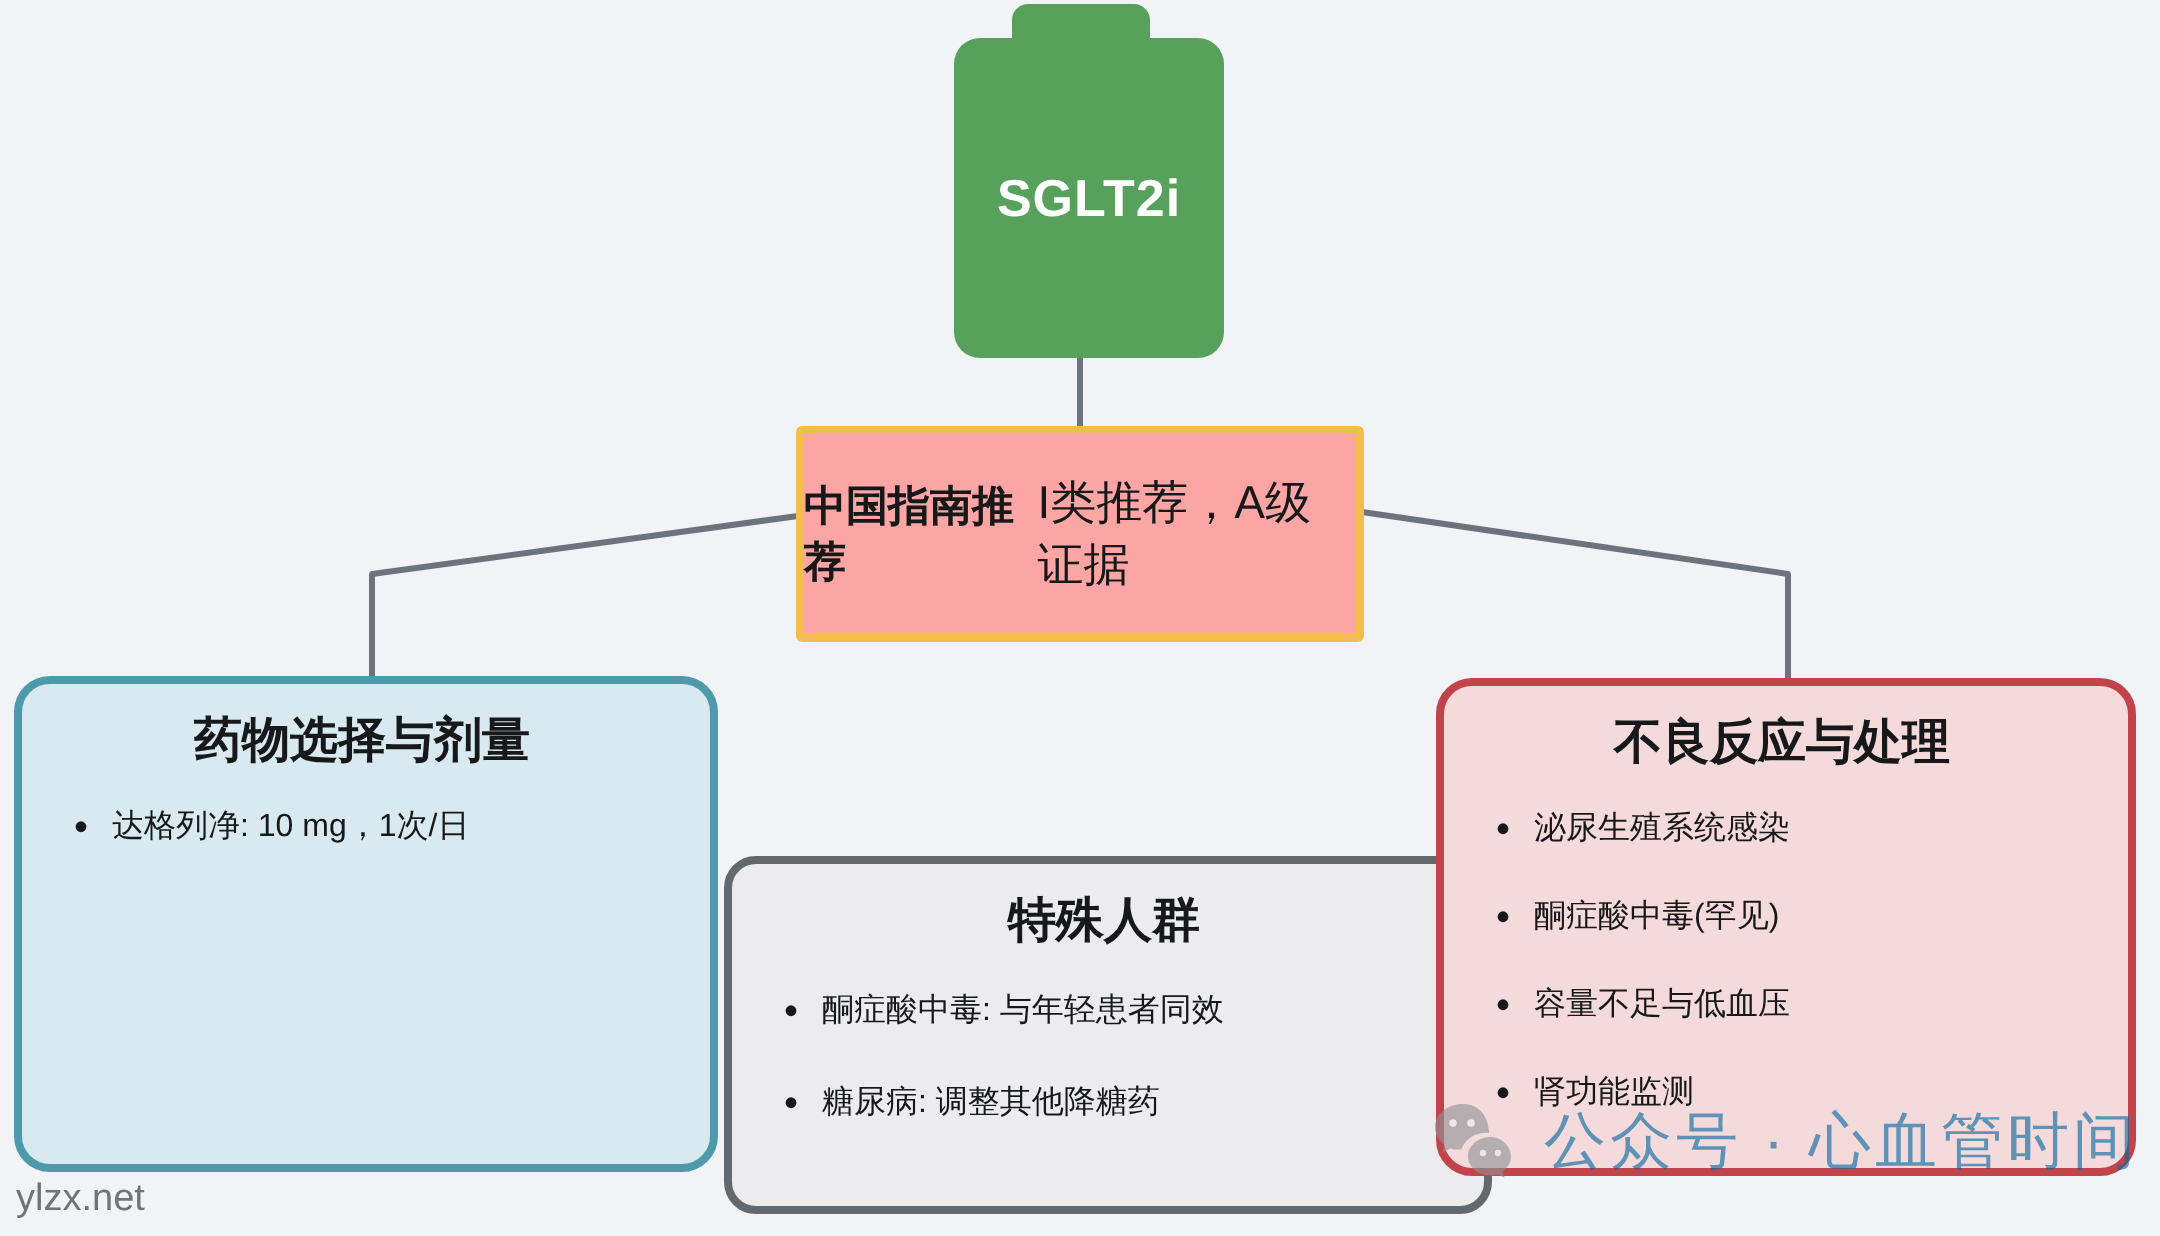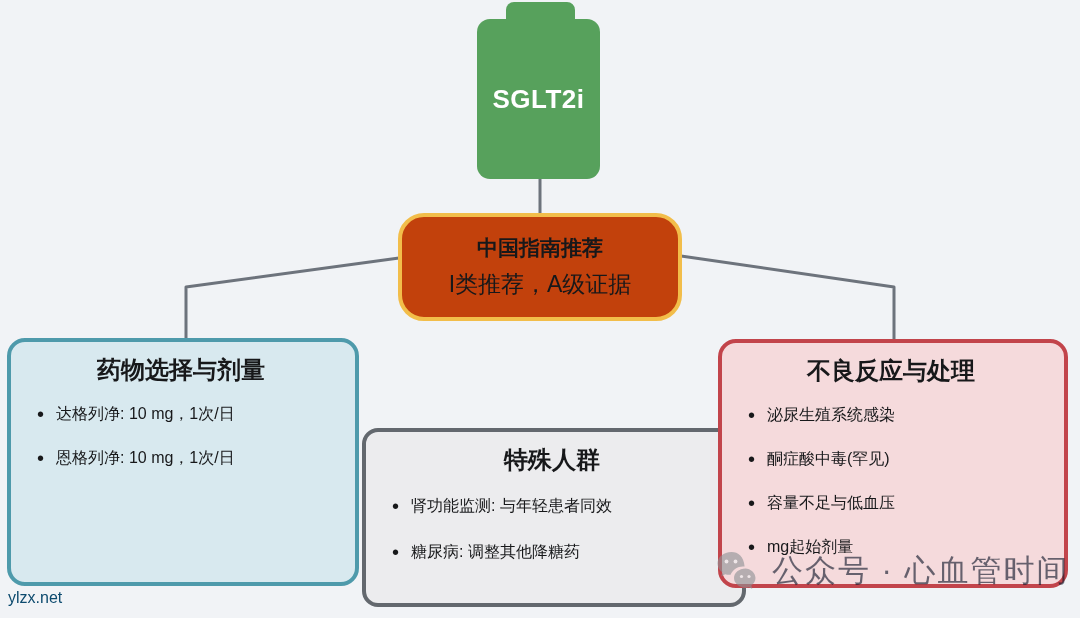--- a/index.html
+++ b/index.html
@@ -20,33 +20,33 @@
   }
   .connectors line,.connectors polyline{
     fill:none;stroke:#6d737c;stroke-width:3;stroke-linejoin:round;stroke-linecap:butt;
   }
   
   .battery-tab{
     position:absolute;left:506px;top:2px;width:69px;height:30px;
     background:#57a15c;border-radius:8px 8px 0 0;
   }
   .battery-body{
-    position:absolute;left:477px;top:19px;width:123px;height:160px;
+    position:absolute;left:477px;top:19px;width:135px;height:160px;
     background:#57a15c;border-radius:13px;
     display:flex;align-items:center;justify-content:center;
   }
   .battery-body span{
     color:#ffffff;font-size:26px;font-weight:bold;letter-spacing:.5px;
   }
   
   .rec-box{
     position:absolute;left:398px;top:213px;width:284px;height:108px;
     box-sizing:border-box;
-    background:#c2410c;border:4px solid #f2bd4a;border-radius:26px;
-    display:flex;flex-direction:column;align-items:center;justify-content:center;
+    background:#fca5a5;border:4px solid #f2bd4a;border-radius:3px;
+    display:flex;flex-direction:row;align-items:center;justify-content:center;
     gap:7px;
   }
   .rec-title{font-size:21px;font-weight:bold;}
   .rec-subtitle{font-size:23px;}
   
   .branch{
     position:absolute;box-sizing:border-box;border-radius:18px;
     padding:8px 16px 6px 12px;
   }
   .branch.blue{
@@ -72,29 +72,29 @@
     padding-left:23px;margin:12px 0;
   }
   .bullets li::before{
     content:"\2022";position:absolute;left:4px;top:0;
     font-size:20px;
   }
   .branch.gray .bullets li{margin:14px 0;}
   
   .site-watermark{
     position:absolute;left:8px;top:589px;
-    font-size:16px;color:#0c4a6e;
+    font-size:19px;color:#737373;
   }
   .wechat-watermark{
     position:absolute;left:716px;top:550px;width:356px;
     display:flex;align-items:center;gap:14px;
     opacity:.62;
   }
   .wechat-watermark .wm-text{
-    font-size:31px;color:#0f172a;letter-spacing:2px;white-space:nowrap;
+    font-size:31px;color:#0369a1;letter-spacing:2px;white-space:nowrap;
   }
   .wechat-icon{width:42px;height:40px;flex:0 0 auto;}
 </style>
 </head>
 <body>
 
 <div class="canvas">
 
   <svg class="connectors" aria-hidden="true">
     <line x1="540" y1="179" x2="540" y2="214"></line>
@@ -109,39 +109,38 @@
 
   <div class="rec-box">
     <div class="rec-title">中国指南推荐</div>
     <div class="rec-subtitle">I类推荐，A级证据</div>
   </div>
 
   <div class="branch blue">
     <div class="branch-title">药物选择与剂量</div>
     <ul class="bullets">
       <li>达格列净: 10 mg，1次/日</li>
-      <li>恩格列净: 10 mg，1次/日</li>
     </ul>
   </div>
 
   <div class="branch gray">
     <div class="branch-title">特殊人群</div>
     <ul class="bullets">
-      <li>肾功能监测: 与年轻患者同效</li>
+      <li>酮症酸中毒: 与年轻患者同效</li>
       <li>糖尿病: 调整其他降糖药</li>
     </ul>
   </div>
 
   <div class="branch pink">
     <div class="branch-title">不良反应与处理</div>
     <ul class="bullets">
       <li>泌尿生殖系统感染</li>
       <li>酮症酸中毒(罕见)</li>
       <li>容量不足与低血压</li>
-      <li>mg起始剂量</li>
+      <li>肾功能监测</li>
     </ul>
   </div>
 
   <div class="site-watermark">ylzx.net</div>
 
   <div class="wechat-watermark">
     <svg class="wechat-icon" viewBox="0 0 42 40" aria-hidden="true">
       <g fill="#8f9296">
         <path d="M15.5 1 C7.5 1 1.5 6.2 1.5 12.6 c0 3.6 1.9 6.7 4.9 8.8 l-1.2 4 3.9-2.2 c1.3.4 2.8.6 4.2.6 .4 0 .9 0 1.3-.1 2-5 6.8-8.3 12.3-8.3 .6 0 1.1 0 1.7.1 C27.8 5.3 22.3 1 15.5 1 Z"></path>
         <path d="M29.5 17.5 c-6.4 0-11.5 4.3-11.5 9.6 0 5.3 5.1 9.6 11.5 9.6 1.2 0 2.4-.2 3.5-.5 l3.3 1.8 -1-3.4 c2.5-1.7 4.2-4.4 4.2-7.5 0-5.3-5.2-9.6-10-9.6 Z"></path>

